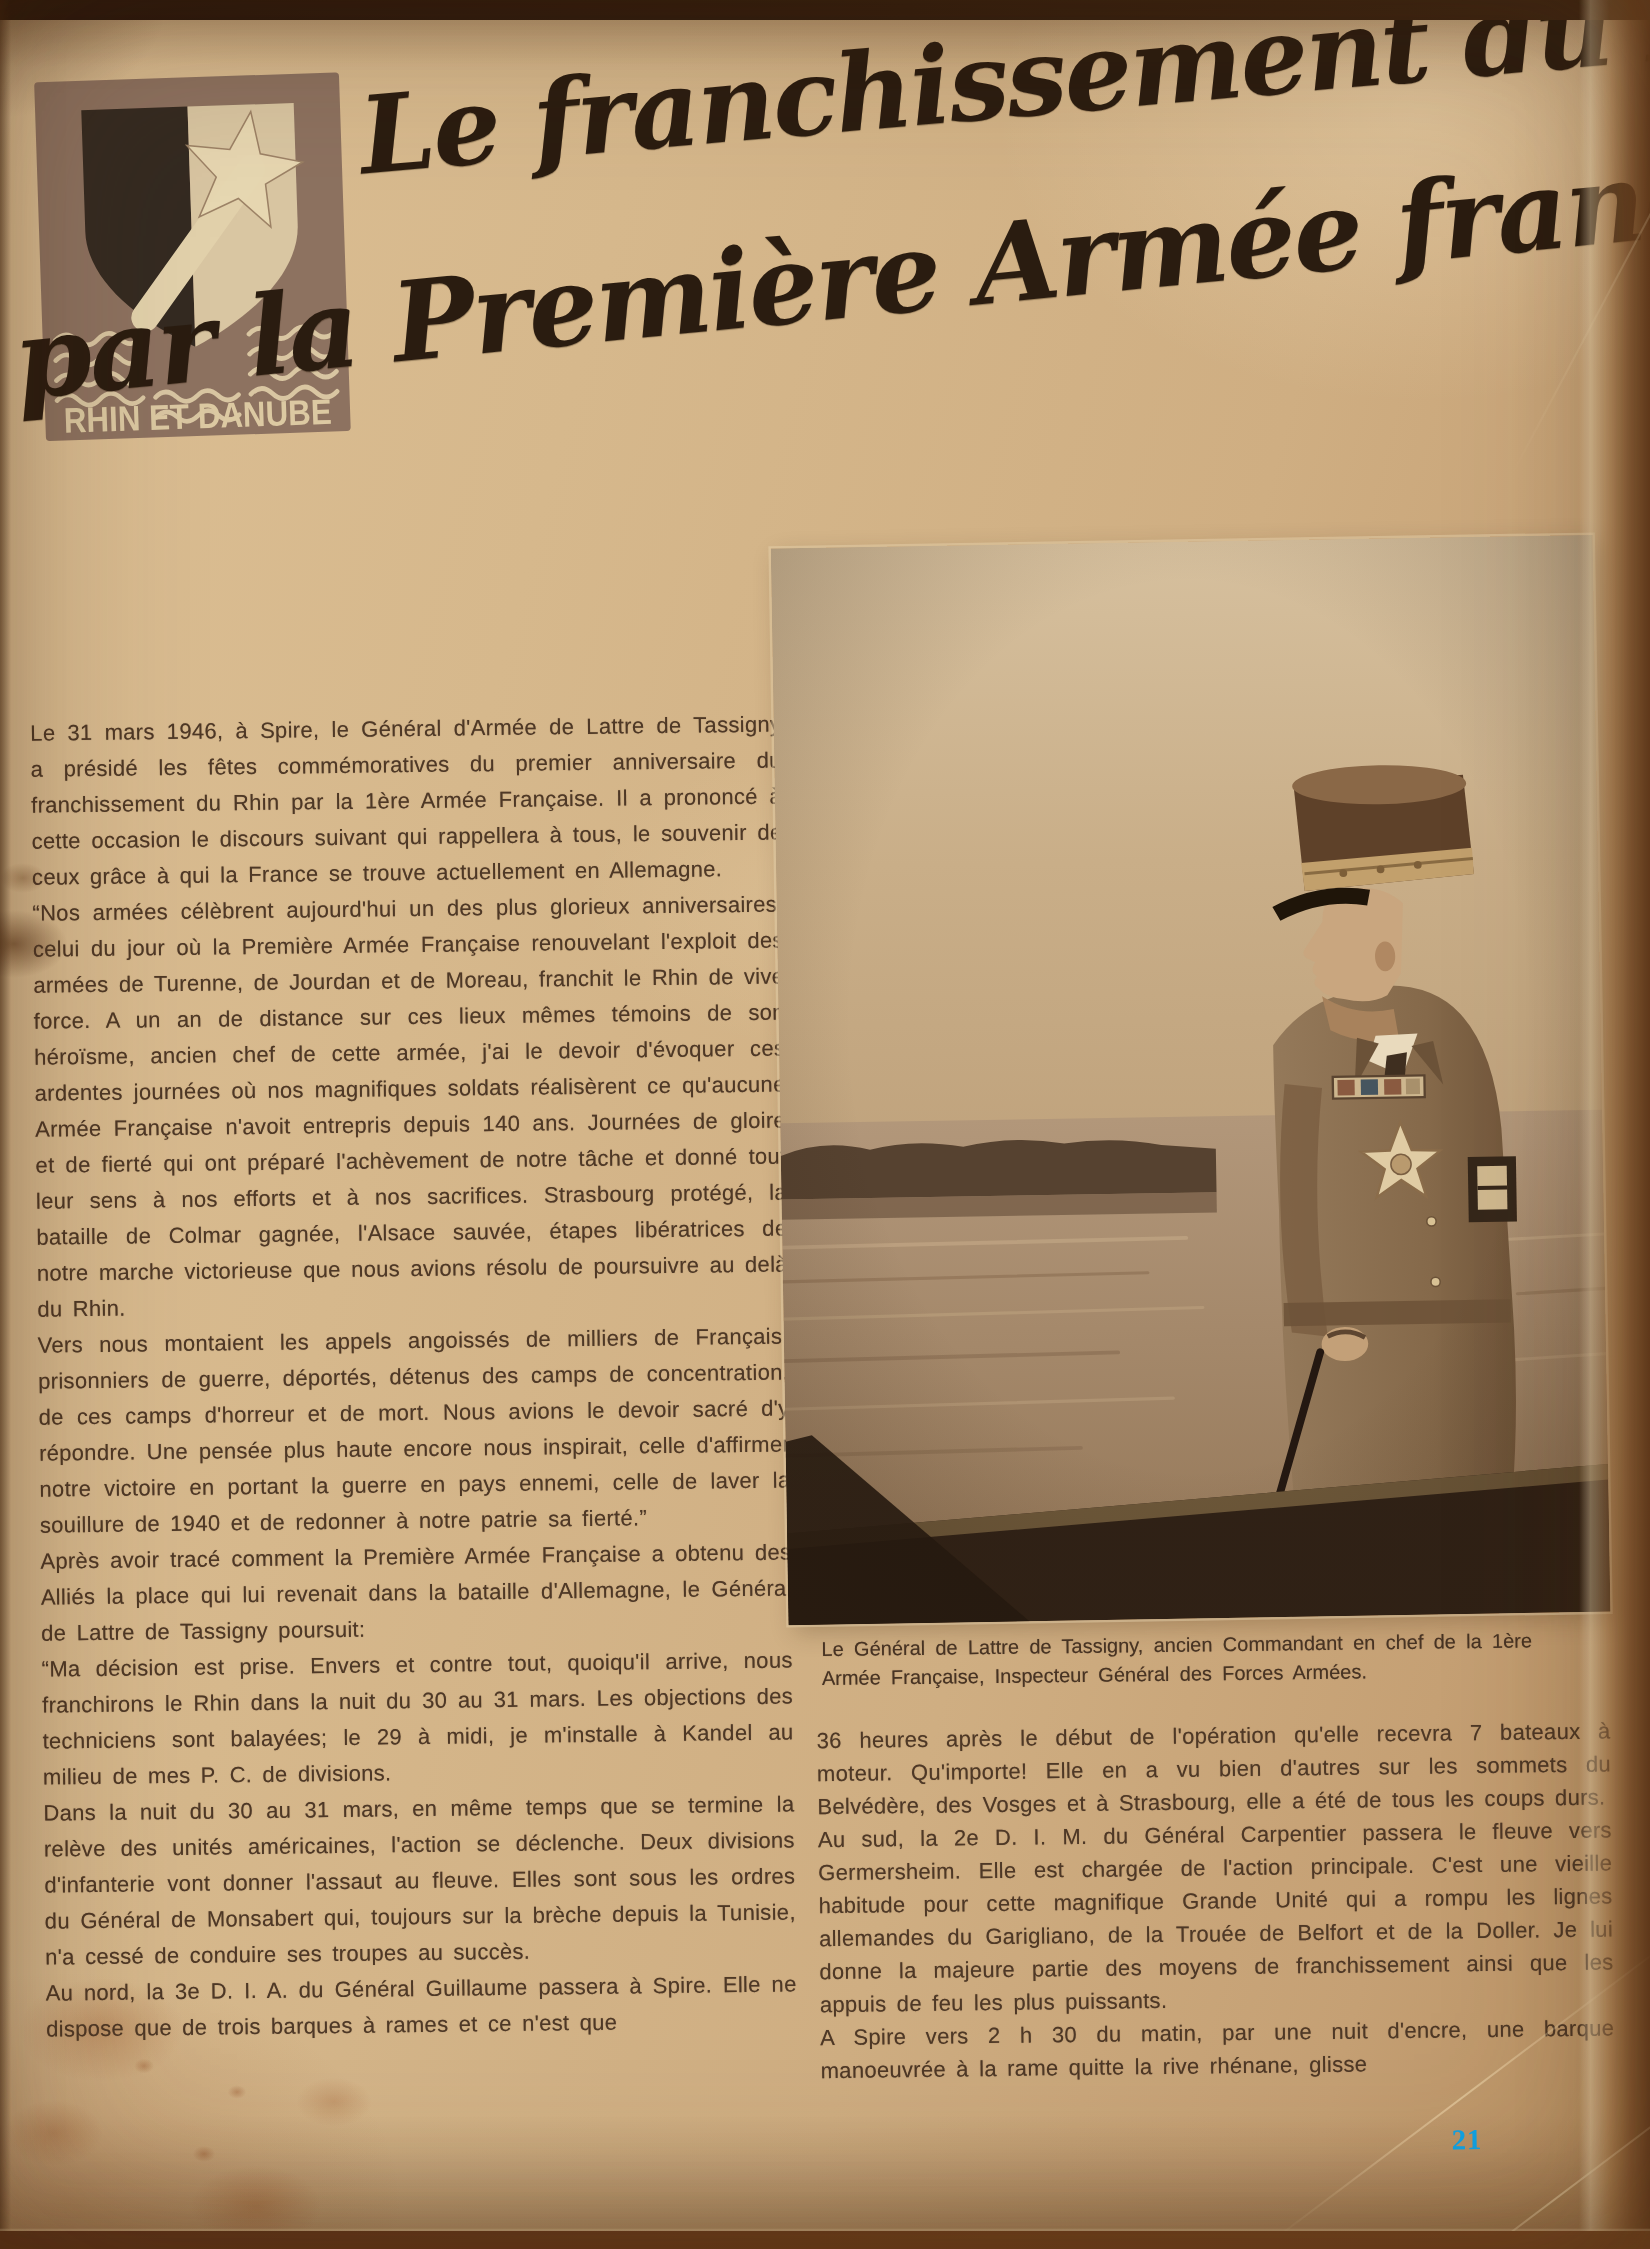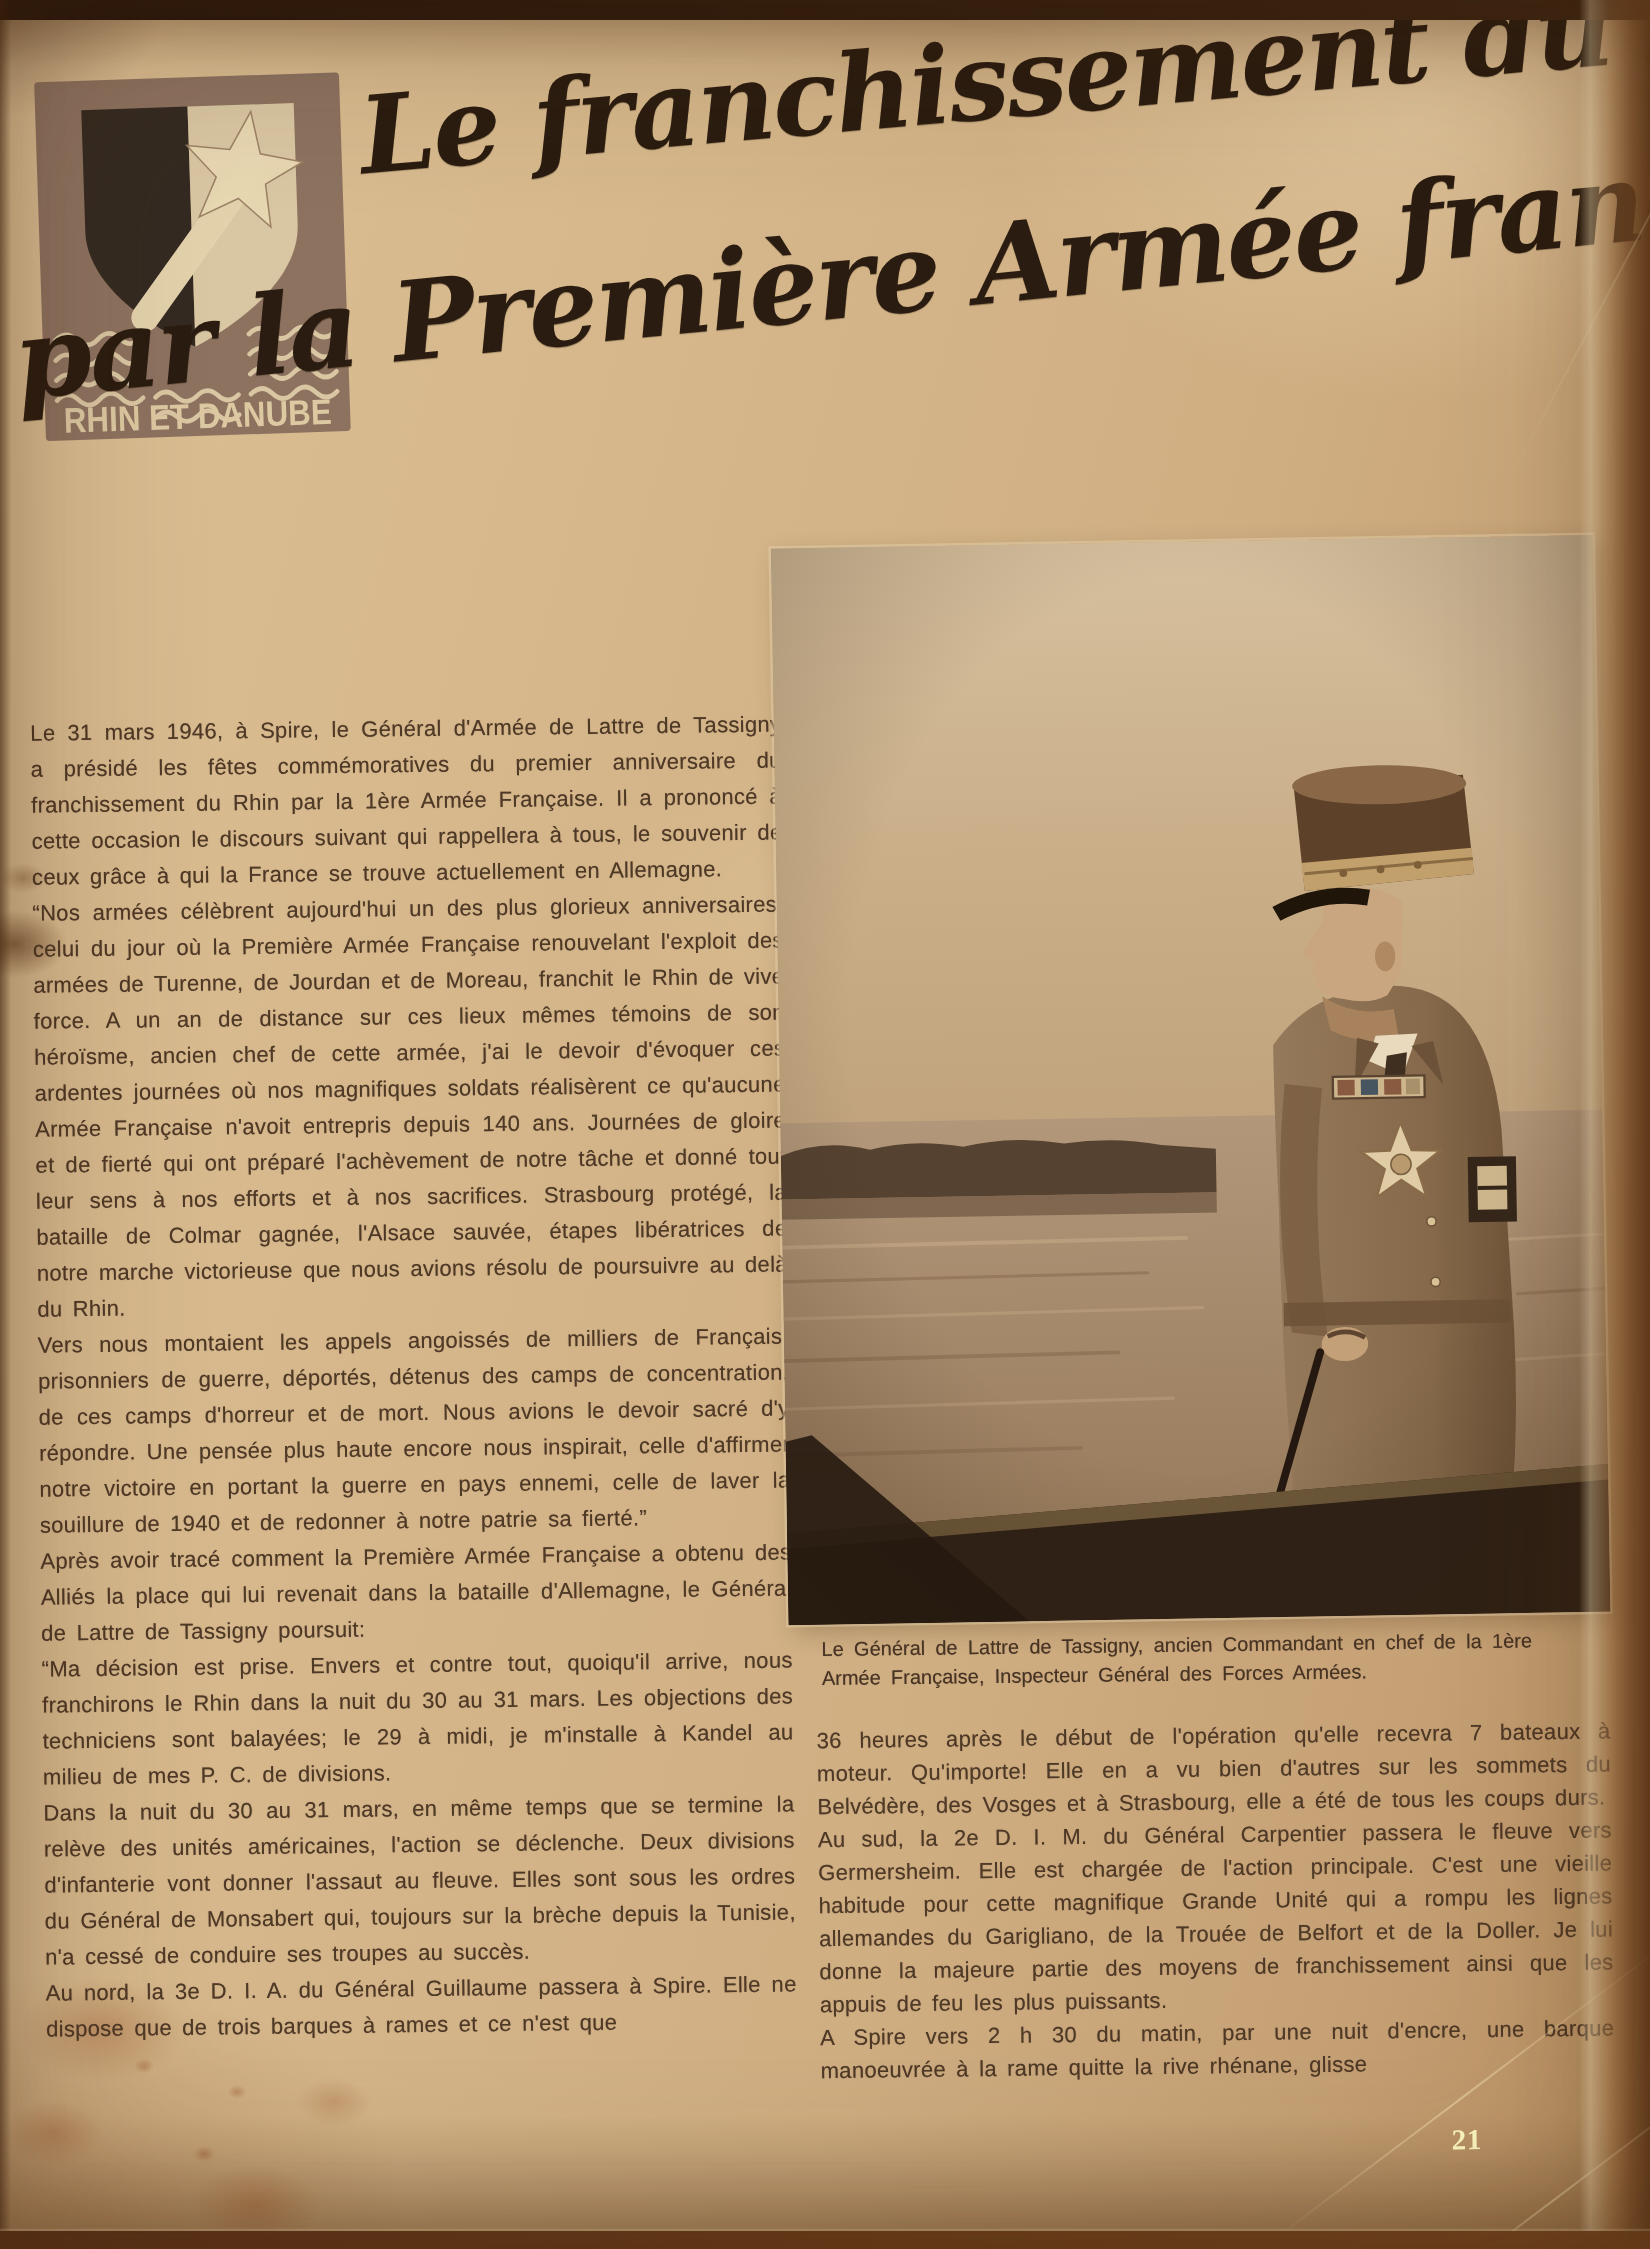--- a/index.html
+++ b/index.html
@@ -49,21 +49,21 @@
     text-shadow:0 0.8px 0.8px rgba(40,25,10,.35);}
   #title1{left:371px;top:68px;font-size:107px;transform:rotate(-4.3deg);transform-origin:0 50%;}
   #title2{left:23px;top:286px;font-size:110px;transform:rotate(-4.9deg);transform-origin:0 50%;}
   .col{position:absolute;text-align:justify;}
   .col p{margin:0;}
   #leftcol{left:34px;top:706px;width:751px;font-size:22px;line-height:36px;word-spacing:3.9px;letter-spacing:0.3px;}
   #rightcol{left:808px;top:1724px;width:794px;font-size:22px;line-height:33px;word-spacing:3.9px;letter-spacing:0.3px;}
   #photo{position:absolute;left:779px;top:546px;width:822px;height:1077px;margin:0;
     box-shadow:0 0 0 2.3px rgba(232,212,176,.45), 6.2px 7.8px 23px rgba(60,35,12,.25);transform:rotate(-0.25deg);}
   #caption{position:absolute;left:814px;top:1635px;width:762px;font-size:20px;line-height:29px;word-spacing:4.7px;color:#473323;}
-  #pagenum{position:absolute;left:1438px;top:2131px;font-size:29px;font-weight:bold;color:#fef9c3;letter-spacing:0.8px;}
+  #pagenum{position:absolute;left:1438px;top:2131px;font-size:29px;font-weight:bold;color:#0ea5e9;letter-spacing:0.8px;}
   #badge{position:absolute;left:48px;top:65px;transform:rotate(-1.2deg);}
 </style>
 </head>
 <body>
 
 <div id="scan">
   <div class="paper"></div>
   <div class="stains"></div>
 
   <div class="content">

